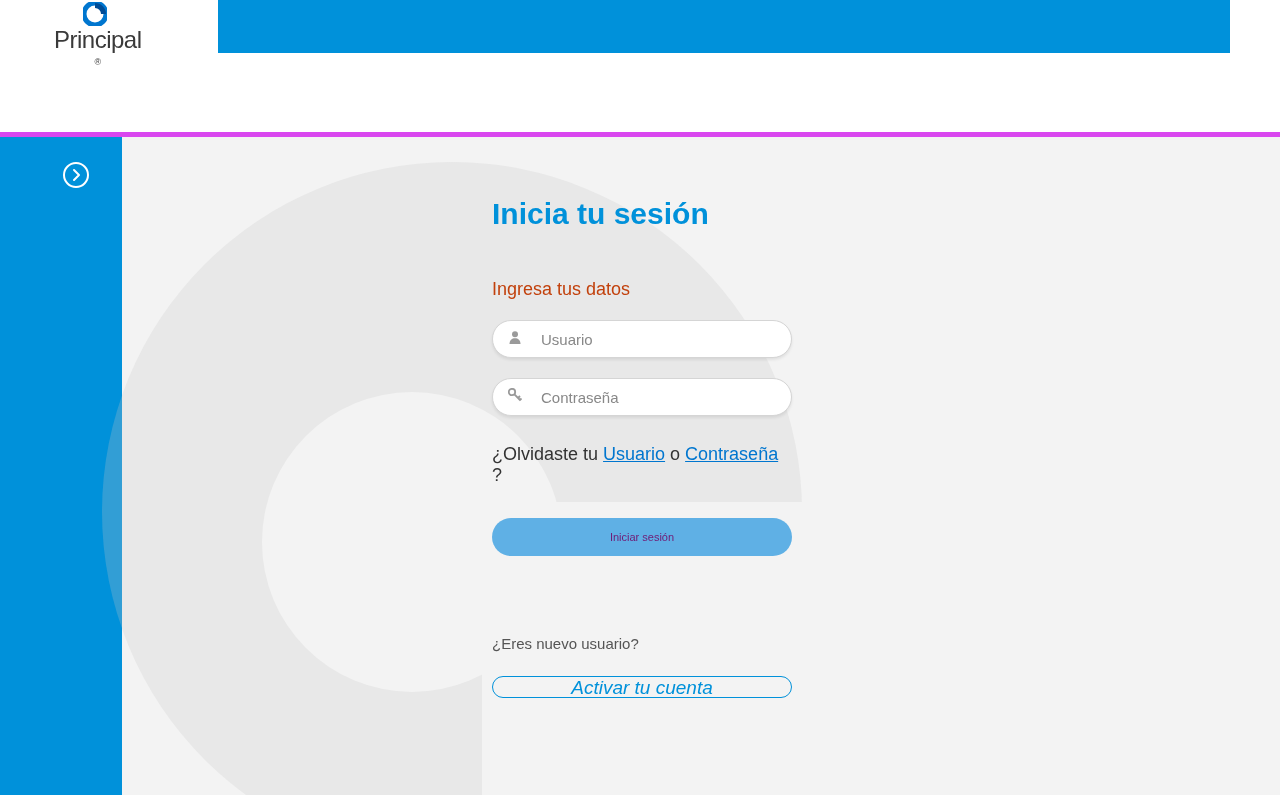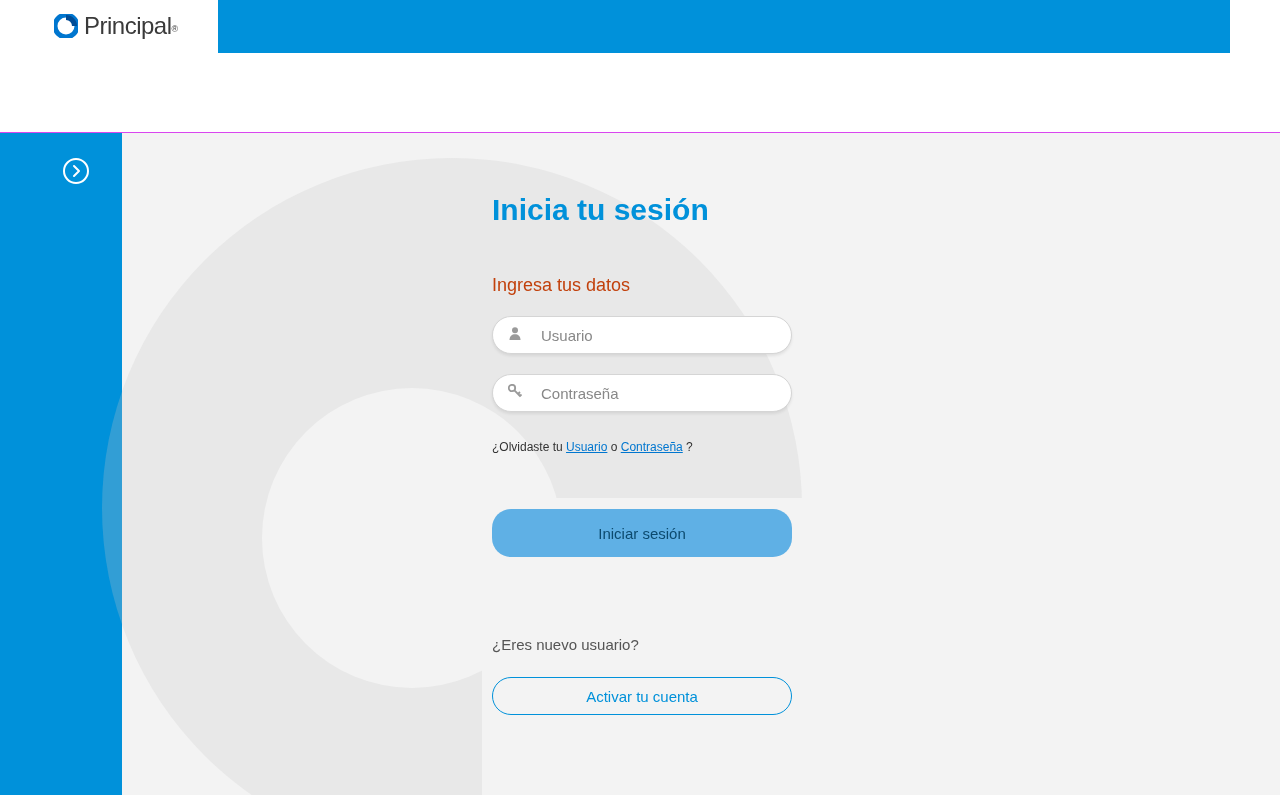--- a/index.html
+++ b/index.html
@@ -23,20 +23,21 @@
       height: 53px;
       background: #0091da;
     }
     .logo-container {
       position: absolute;
       top: 2px;
       left: 54px;
       display: flex;
       align-items: center;
       height: 48px;
+      flex-direction: column;
     }
     .logo-mark {
       width: 24px;
       height: 24px;
       position: relative;
       margin-right: 6px;
     }
     .logo-text {
       font-size: 24px;
       font-weight: 500;
@@ -50,21 +51,21 @@
       position: relative;
       top: 3px;
     }
     .content-area {
       position: absolute;
       top: 132px;
       left: 0;
       right: 4px;
       bottom: 4px;
       background: #f3f3f3;
-      border-top: 1px solid #d946ef;
+      border-top: 5px solid #d946ef;
       overflow: hidden;
     }
     .sidebar {
       position: absolute;
       top: 0;
       left: 0;
       width: 122px;
       bottom: 0;
       background: #0091da;
     }
@@ -147,55 +148,56 @@
       color: #888888;
     }
     .input-icon {
       position: absolute;
       left: 16px;
       top: 50%;
       transform: translateY(-50%);
       color: #9a9a9a;
     }
     .forgot-text {
-      font-size: 12px;
+      font-size: 18px;
       color: #333333;
       margin-top: 28px;
-      margin-bottom: 55px;
+      margin-bottom: 32px;
     }
     .forgot-link {
       color: #0076cf;
       text-decoration: underline;
       cursor: pointer;
     }
     .btn-primary {
       width: 100%;
-      height: 48px;
+      height: 38px;
       background: #5fb0e5;
       border: none;
       border-radius: 19px;
-      color: #0c4a6e;
-      font-size: 15px;
+      color: #701a75;
+      font-size: 11px;
       cursor: pointer;
     }
     .new-user-text {
       font-size: 15px;
       color: #555555;
       margin-top: 79px;
       margin-bottom: 24px;
     }
     .btn-outline {
       width: 100%;
-      height: 38px;
+      height: 22px;
       background: transparent;
       border: 1px solid #0091da;
       border-radius: 19px;
       color: #0091da;
-      font-size: 15px;
-      cursor: pointer;
+      font-size: 19px;
+      cursor: pointer;
+      font-style: italic;
     }
   </style>
 </head>
 <body>
 
 <div class="header-bar"></div>
 
 <div class="logo-container">
   <span class="logo-mark">
     <svg viewBox="0 0 24 24" width="24" height="24">

